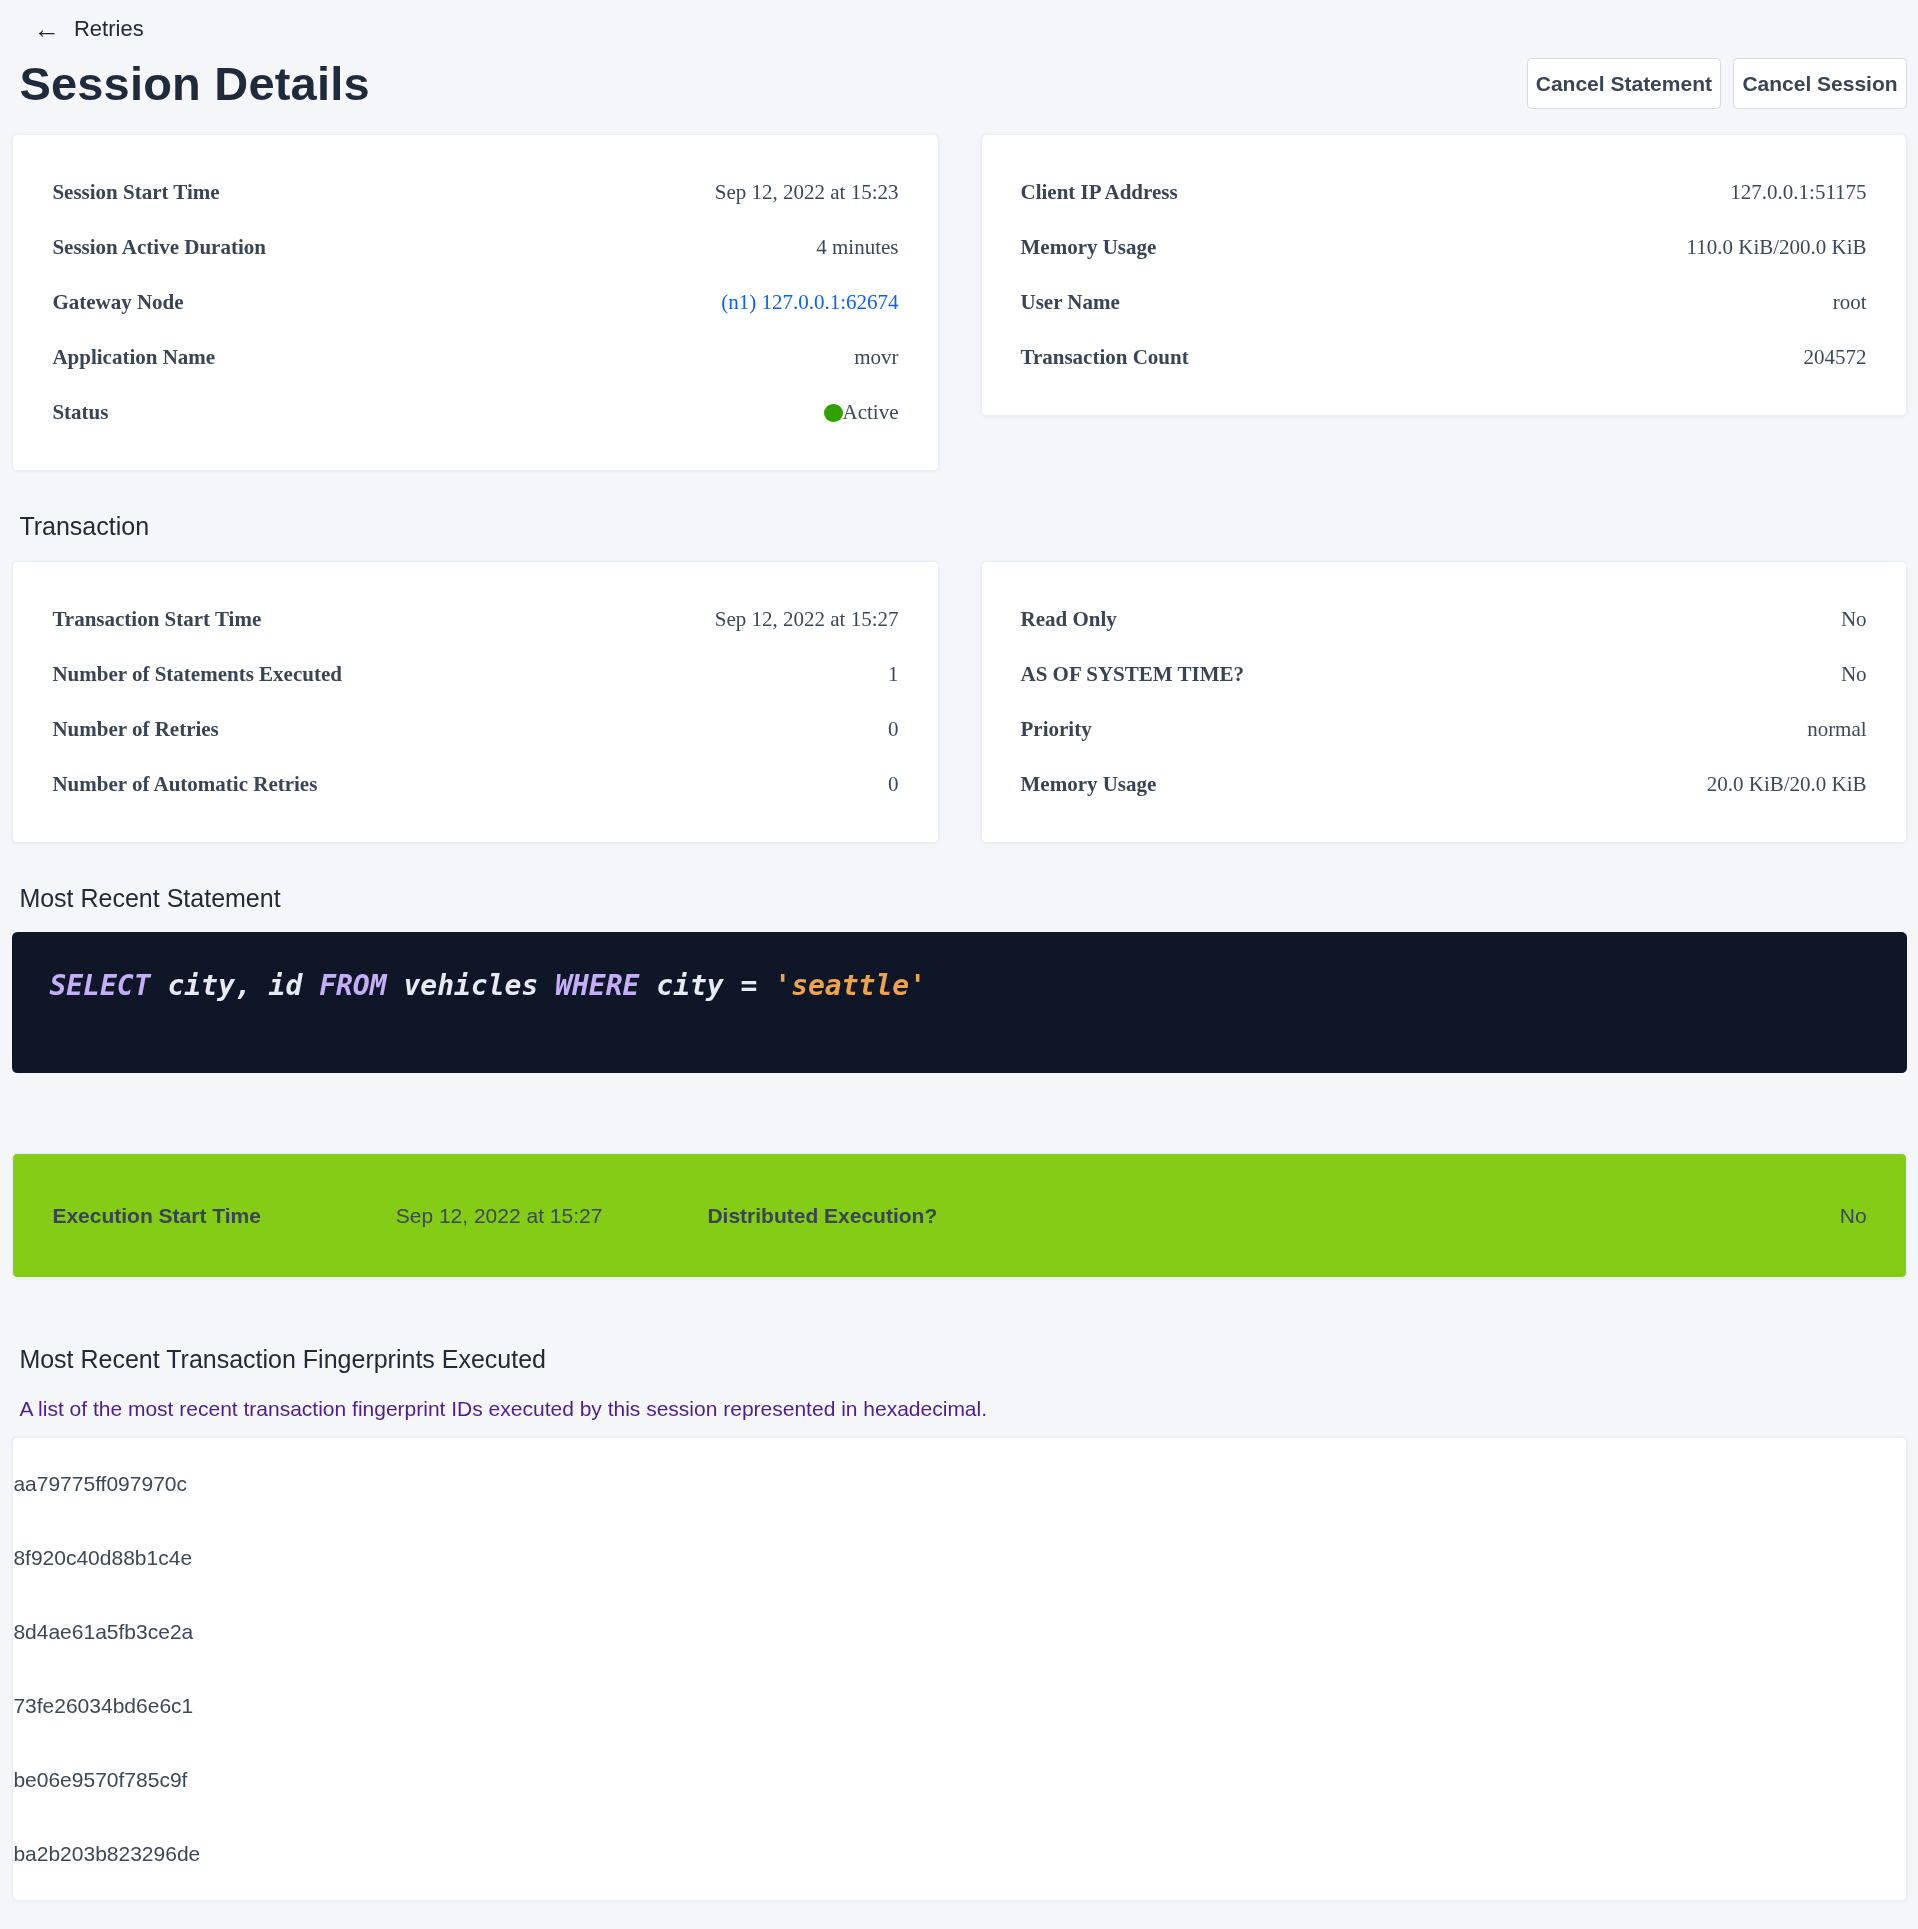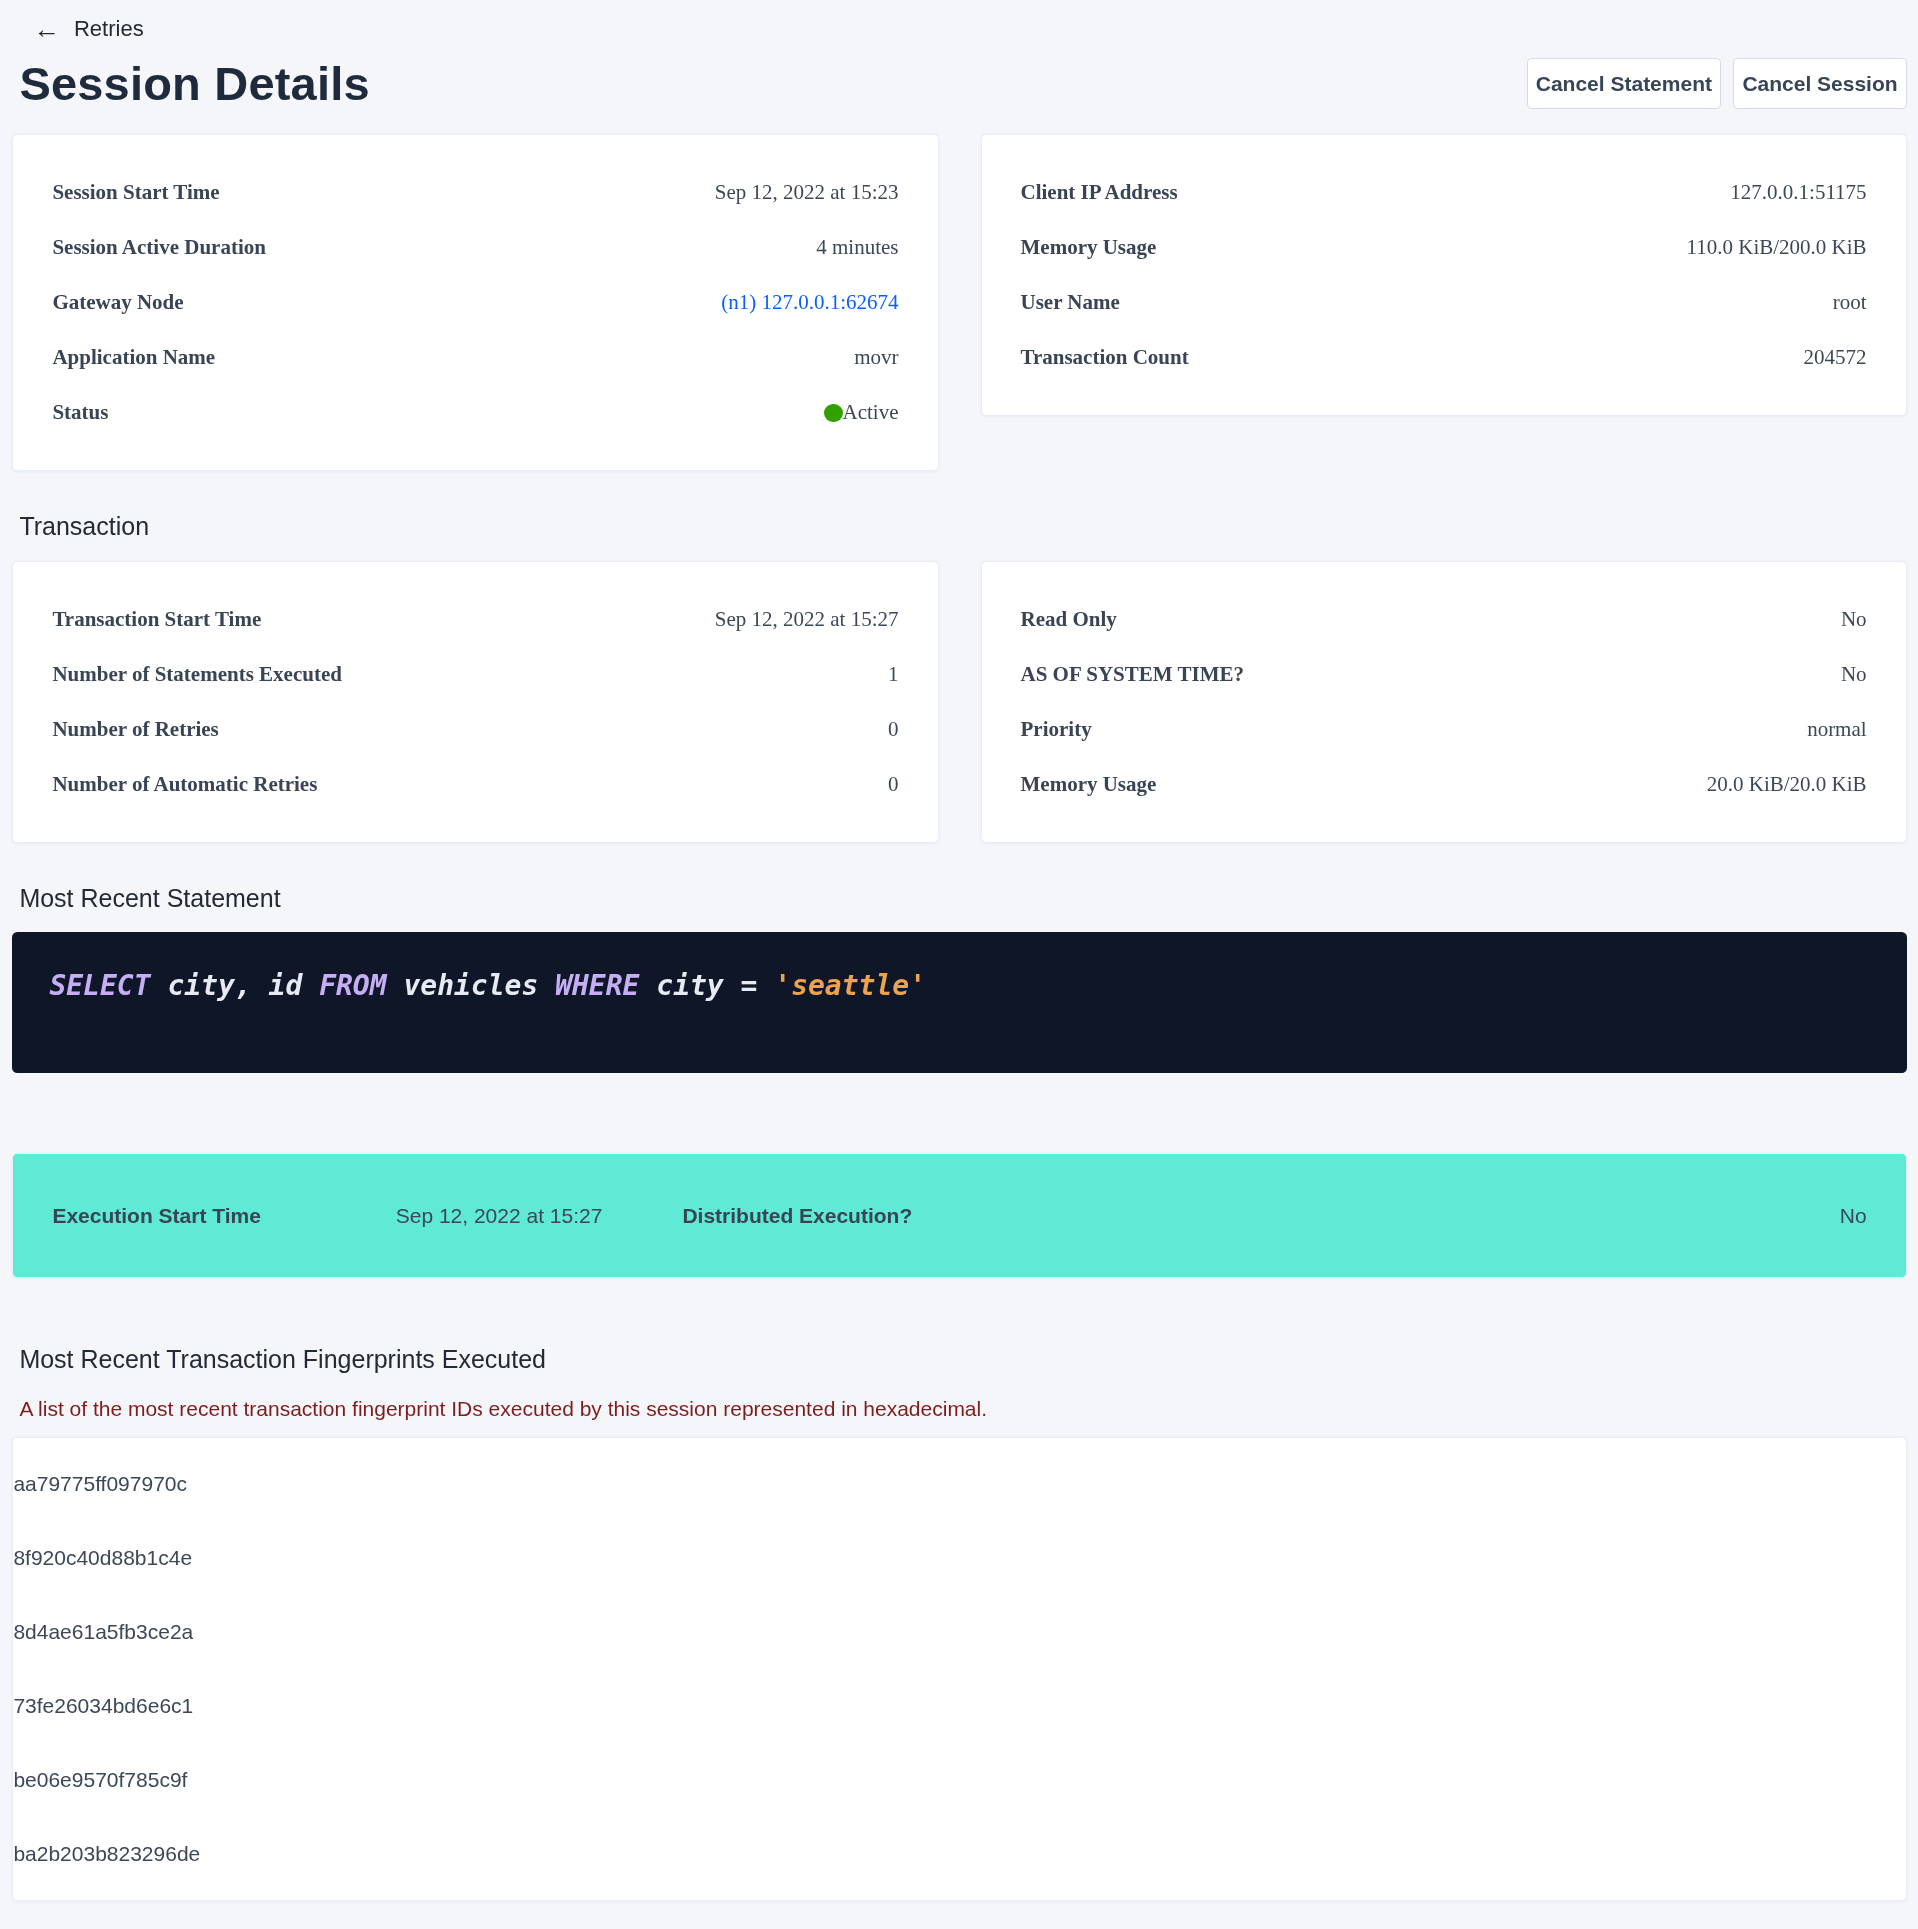--- a/index.html
+++ b/index.html
@@ -36,37 +36,37 @@
   }
   .kv { height:55px; display:flex; justify-content:space-between; align-items:center; font-size:21px; }
   .kv .k { font-weight:700; color:#394455; white-space:nowrap; }
   .kv .v { color:#3c4758; text-align:right; white-space:nowrap; }
   .kv .v.link { color:#0b5fff; cursor:pointer; }
   .status-wrap { display:flex; align-items:center; }
   .status-dot { width:18.6px; height:18.6px; border-radius:50%; background:#31a100; display:inline-block; }
 
   
   .section-heading { font-size:25px; color:#242a35; margin:41px 0 0 7px; }
-  .section-desc { font-size:21px; color:#7f1d1d; margin:23px 0 0 7px; }
+  .section-desc { font-size:21px; color:#4c1d95; margin:23px 0 0 7px; }
 
   
   .code-box {
     margin-top:19.5px; background:#0e1628; border-radius:5.3px;
     padding:37px 37px 71px;
   }
   .code-line { font-family:"DejaVu Sans Mono", monospace; font-size:28px; font-weight:700; white-space:pre;font-style:italic; }
   .tok-kw { color:#c5aef5; }
   .tok-plain { color:#e7eaf3; }
   .tok-str { color:#eda24d; }
 
   
   .exec-card {
-    margin-top:80px; background:#5eead4; border:0.9px solid #e9edf4; border-radius:5.3px;
+    margin-top:80px; background:#84cc16; border:0.9px solid #e9edf4; border-radius:5.3px;
     box-shadow:0 0.9px 3.5px rgba(22,33,50,0.05);
-    padding:34px 39px; display:grid; grid-template-columns:550px 1fr; column-gap:80px;
+    padding:34px 39px; display:grid; grid-template-columns:550px 1fr; column-gap:105px;
   }
 
   
   .fp-card {
     margin-top:16px; background:#fff; border:0.9px solid #e9edf4; border-radius:5.3px;
     box-shadow:0 0.9px 3.5px rgba(22,33,50,0.05);
     padding:8.9px 0;
   }
   .fp-item { height:74px; display:flex; align-items:center; font-size:21px; color:#3c4758; }
 </style>

